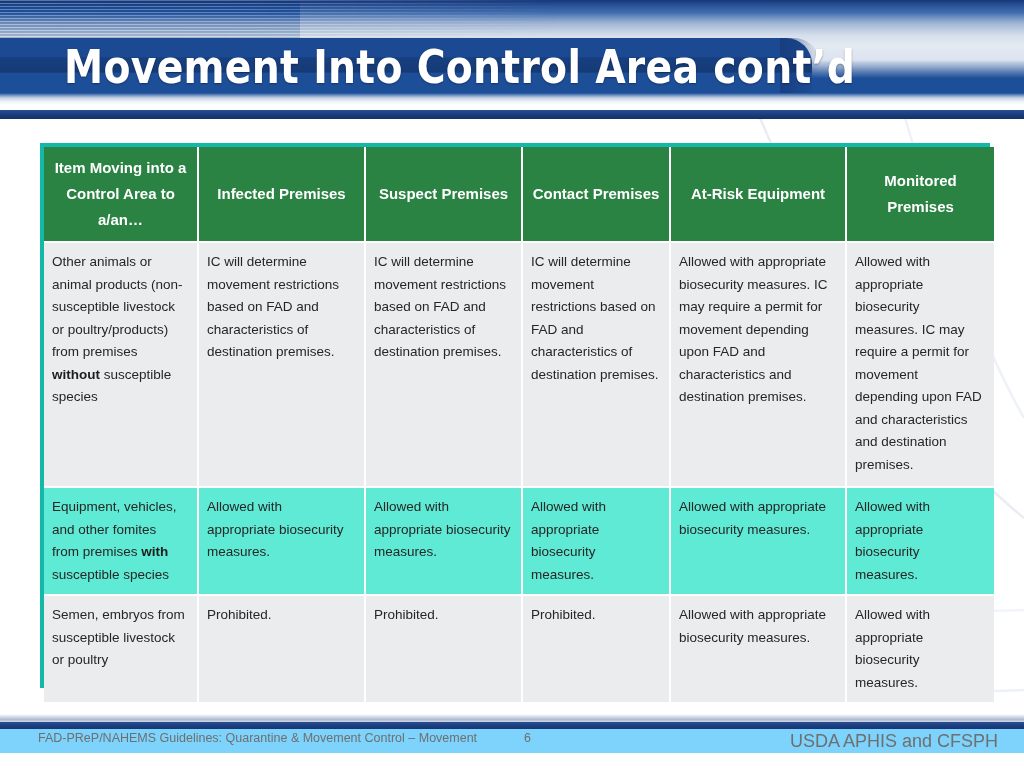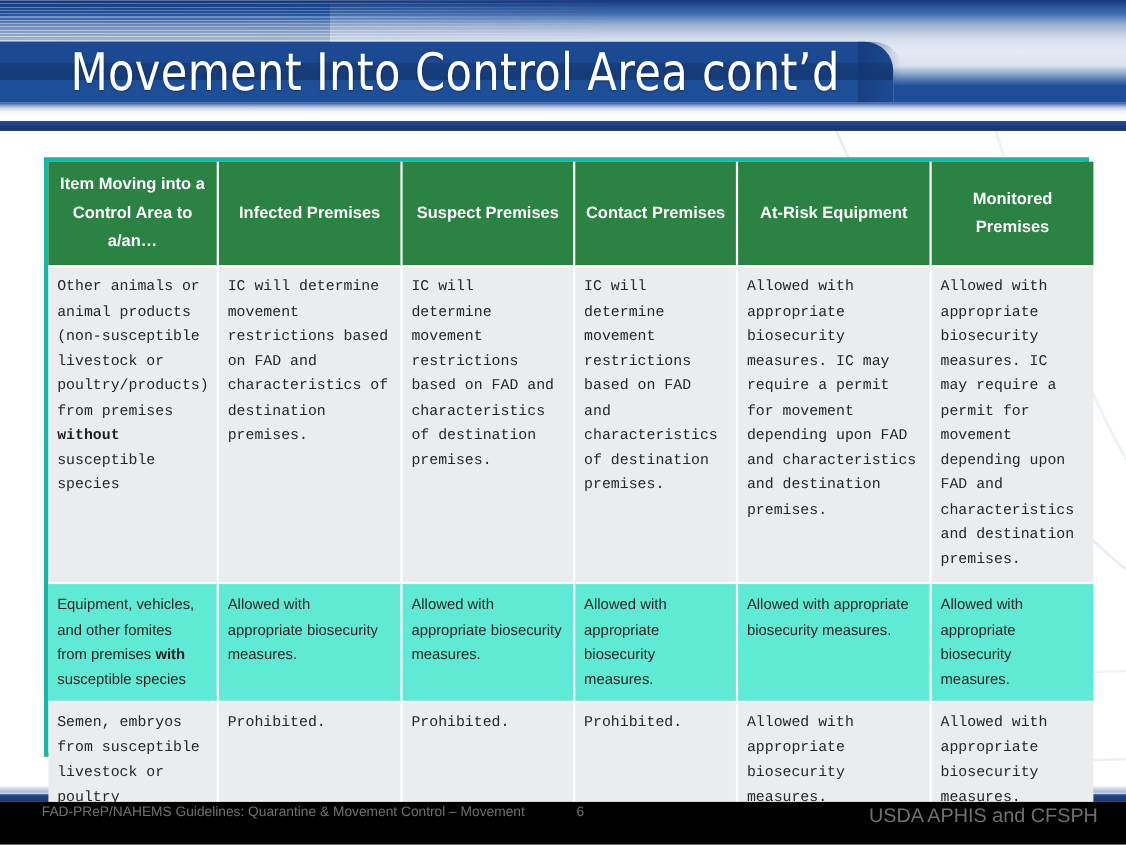--- a/index.html
+++ b/index.html
@@ -14,20 +14,21 @@
   
   .bg-watermark{
     position:absolute;left:0;top:118px;width:1024px;height:610px;
     overflow:hidden;pointer-events:none;z-index:0;
   }
 
   
   .title-band{
     position:absolute;left:0;top:0;width:1024px;height:105px;z-index:2;
     overflow:hidden;
+    font-weight:bold;
   }
   .band-base{
     position:absolute;left:0;top:0;width:1024px;height:105px;
     background:
       linear-gradient(to bottom,
         #16377a 0%,
         #1d4a92 6%,
         #2255a3 12%,
         #7e9bc6 22%,
         #b9c9de 34%,
@@ -141,40 +142,40 @@
     font-size:13.5px;
     line-height:22.5px;
     color:#262626;
     vertical-align:top;
     padding:8px 10px 8px 8px;
     border-right:2px solid #ffffff;
     border-top:2px solid #ffffff;
     box-sizing:border-box;
   }
   tbody td:last-child{border-right:none;}
-  tbody tr.band-light td{background:#eaecee;font-family:Liberation Mono, monospace;}
+  tbody tr.band-light td{background:#eaecee;}
   tbody tr.band-dark  td{background:#5eead4;}
   tbody td b{font-weight:bold;color:#1d1d1d;}
 
   tbody tr.r0 td{height:245px;}
   tbody tr.r1 td{height:102px;}
   tbody tr.r2 td{height:97px;}
 
   
   .footer-sep-light{
     position:absolute;left:0;top:714px;width:1024px;height:8px;z-index:2;
     background:linear-gradient(to bottom,#ffffff 0%,#cfd7e6 40%,#aebbd3 70%,#cfd7e6 100%);
   }
   .footer-sep-navy{
     position:absolute;left:0;top:722px;width:1024px;height:7px;z-index:2;
     background:linear-gradient(to bottom,#2a4f92 0%,#1b3f80 50%,#173670 100%);
   }
   .footer{
-    position:absolute;left:0;top:729px;width:1024px;height:39px;z-index:3;
-    background:#000000;
+    position:absolute;left:0;top:729px;width:1024px;height:24px;z-index:3;
+    background:#7dd3fc;
   }
   .footer-left{
     position:absolute;left:38px;top:2px;
     font-size:12.5px;color:#6f6f6f;white-space:nowrap;
   }
   .footer-page{
     position:absolute;left:524px;top:2px;
     font-size:12.5px;color:#6f6f6f;
   }
   .footer-right{

